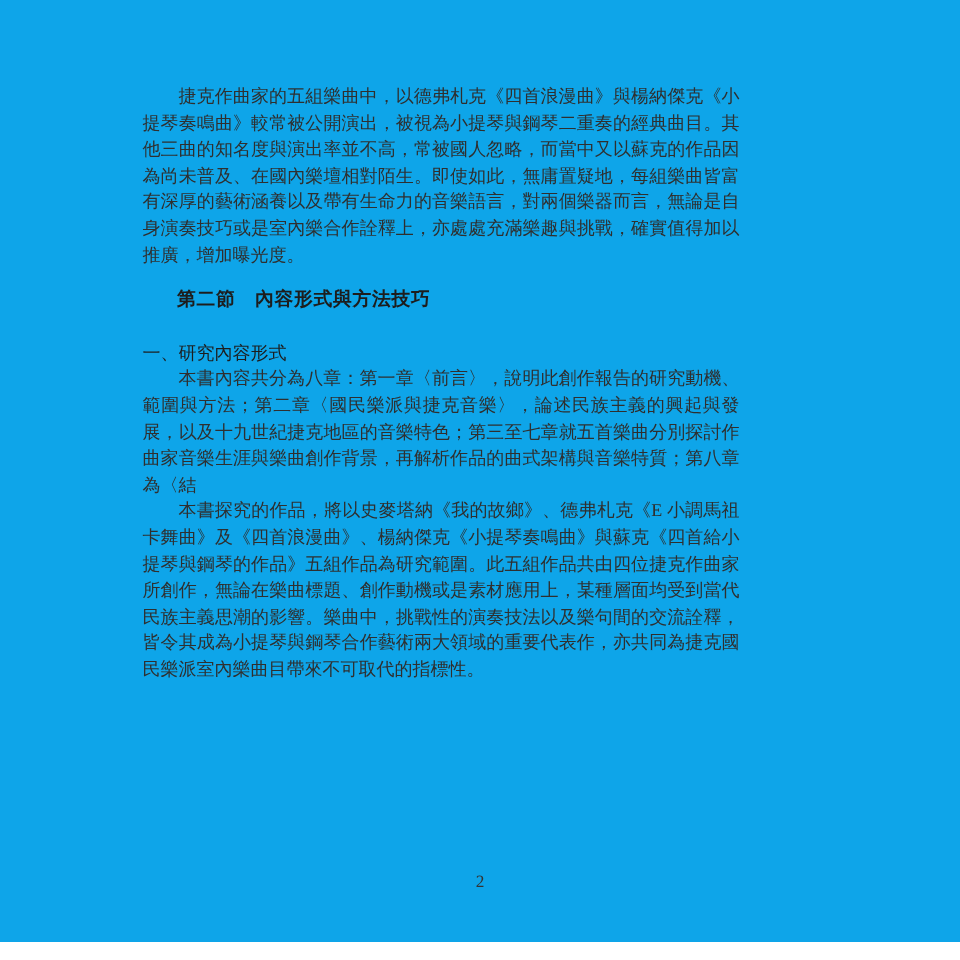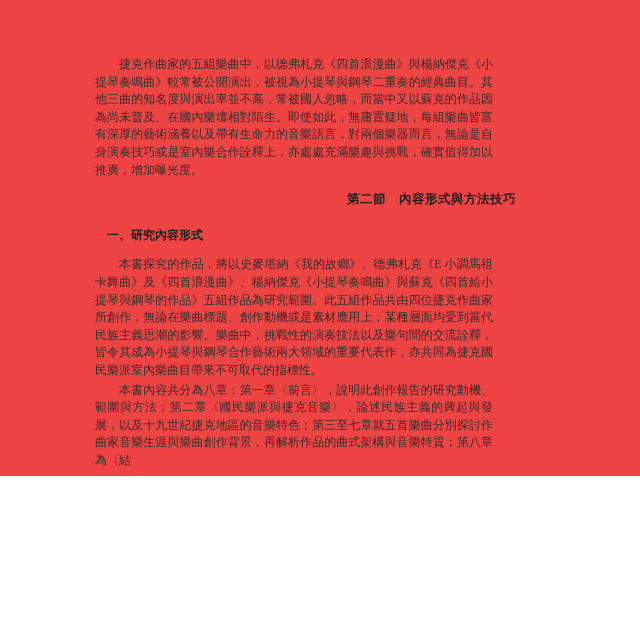--- a/index.html
+++ b/index.html
@@ -3,22 +3,22 @@
 <meta charset="utf-8">
 <style>
   html, body {
     margin: 0;
     padding: 0;
     background: #ffffff;
   }
   .page {
     position: relative;
     width: 640px;
-    height: 476px;
-    background: #ef4444;
+    height: 628px;
+    background: #0ea5e9;
     overflow: hidden;
   }
   .content {
     position: absolute;
     left: 95px;
     top: 56px;
     width: 398px;
     font-family: "Liberation Serif", "DejaVu Serif", serif;
     font-size: 12px;
     line-height: 17.6px;
@@ -34,27 +34,27 @@
   .body-para.p4 { margin-bottom: 2px; }
   .body-para.p5 { margin-bottom: 0; }
   .section-heading {
     position: relative;
     left: 23px;
     margin: 10px 0 18px 0;
     font-size: 12.5px;
     font-weight: 700;
     letter-spacing: 0.5px;
     color: #1d1d1d;
-    text-align: right;
+    text-align: left;
     line-height: 17.6px;
   }
   .subsection-heading {
-    margin: 12px;
+    margin: 0;
     font-size: 12px;
-    font-weight: 700;
+    font-weight: 400;
     color: #1d1d1d;
     line-height: 17.6px;
   }
   .page-number {
     position: absolute;
     top: 582px;
     left: 0;
     width: 640px;
     text-align: center;
     font-family: "Liberation Serif", "DejaVu Serif", serif;
@@ -68,19 +68,19 @@
 <div class="page">
   <div class="content">
     <p class="body-para p1">捷克作曲家的五組樂曲中，以德弗札克《四首浪漫曲》與楊納傑克《小提琴奏鳴曲》較常被公開演出，被視為小提琴與鋼琴二重奏的經典曲目。其他三曲的知名度與演出率並不高，常被國人忽略，而當中又以蘇克的作品因為尚未普及、在國內樂壇相對陌生。即使如此，無庸置疑地，每組樂曲皆富有深厚的藝術涵養以及帶有生命力的音樂語言，對兩個樂器而言，無論是自身演奏技巧或是室內樂合作詮釋上，亦處處充滿樂趣與挑戰，確實值得加以推廣，增加曝光度。</p>
 
 
     <h2 class="section-heading">第二節　內容形式與方法技巧</h2>
 
 
     <h3 class="subsection-heading">一、研究內容形式</h3>
 
+    <p class="body-para p5">本書內容共分為八章：第一章〈前言〉，說明此創作報告的研究動機、範圍與方法；第二章〈國民樂派與捷克音樂〉，論述民族主義的興起與發展，以及十九世紀捷克地區的音樂特色；第三至七章就五首樂曲分別探討作曲家音樂生涯與樂曲創作背景，再解析作品的曲式架構與音樂特質；第八章為〈結</p>
+
     <p class="body-para p4">本書探究的作品，將以史麥塔納《我的故鄉》、德弗札克《E 小調馬祖卡舞曲》及《四首浪漫曲》、楊納傑克《小提琴奏鳴曲》與蘇克《四首給小提琴與鋼琴的作品》五組作品為研究範圍。此五組作品共由四位捷克作曲家所創作，無論在樂曲標題、創作動機或是素材應用上，某種層面均受到當代民族主義思潮的影響。樂曲中，挑戰性的演奏技法以及樂句間的交流詮釋，皆令其成為小提琴與鋼琴合作藝術兩大領域的重要代表作，亦共同為捷克國民樂派室內樂曲目帶來不可取代的指標性。</p>
-
-    <p class="body-para p5">本書內容共分為八章：第一章〈前言〉，說明此創作報告的研究動機、範圍與方法；第二章〈國民樂派與捷克音樂〉，論述民族主義的興起與發展，以及十九世紀捷克地區的音樂特色；第三至七章就五首樂曲分別探討作曲家音樂生涯與樂曲創作背景，再解析作品的曲式架構與音樂特質；第八章為〈結</p>
   </div>
 
   <div class="page-number">2</div>
 </div>
 
 </body></html>

